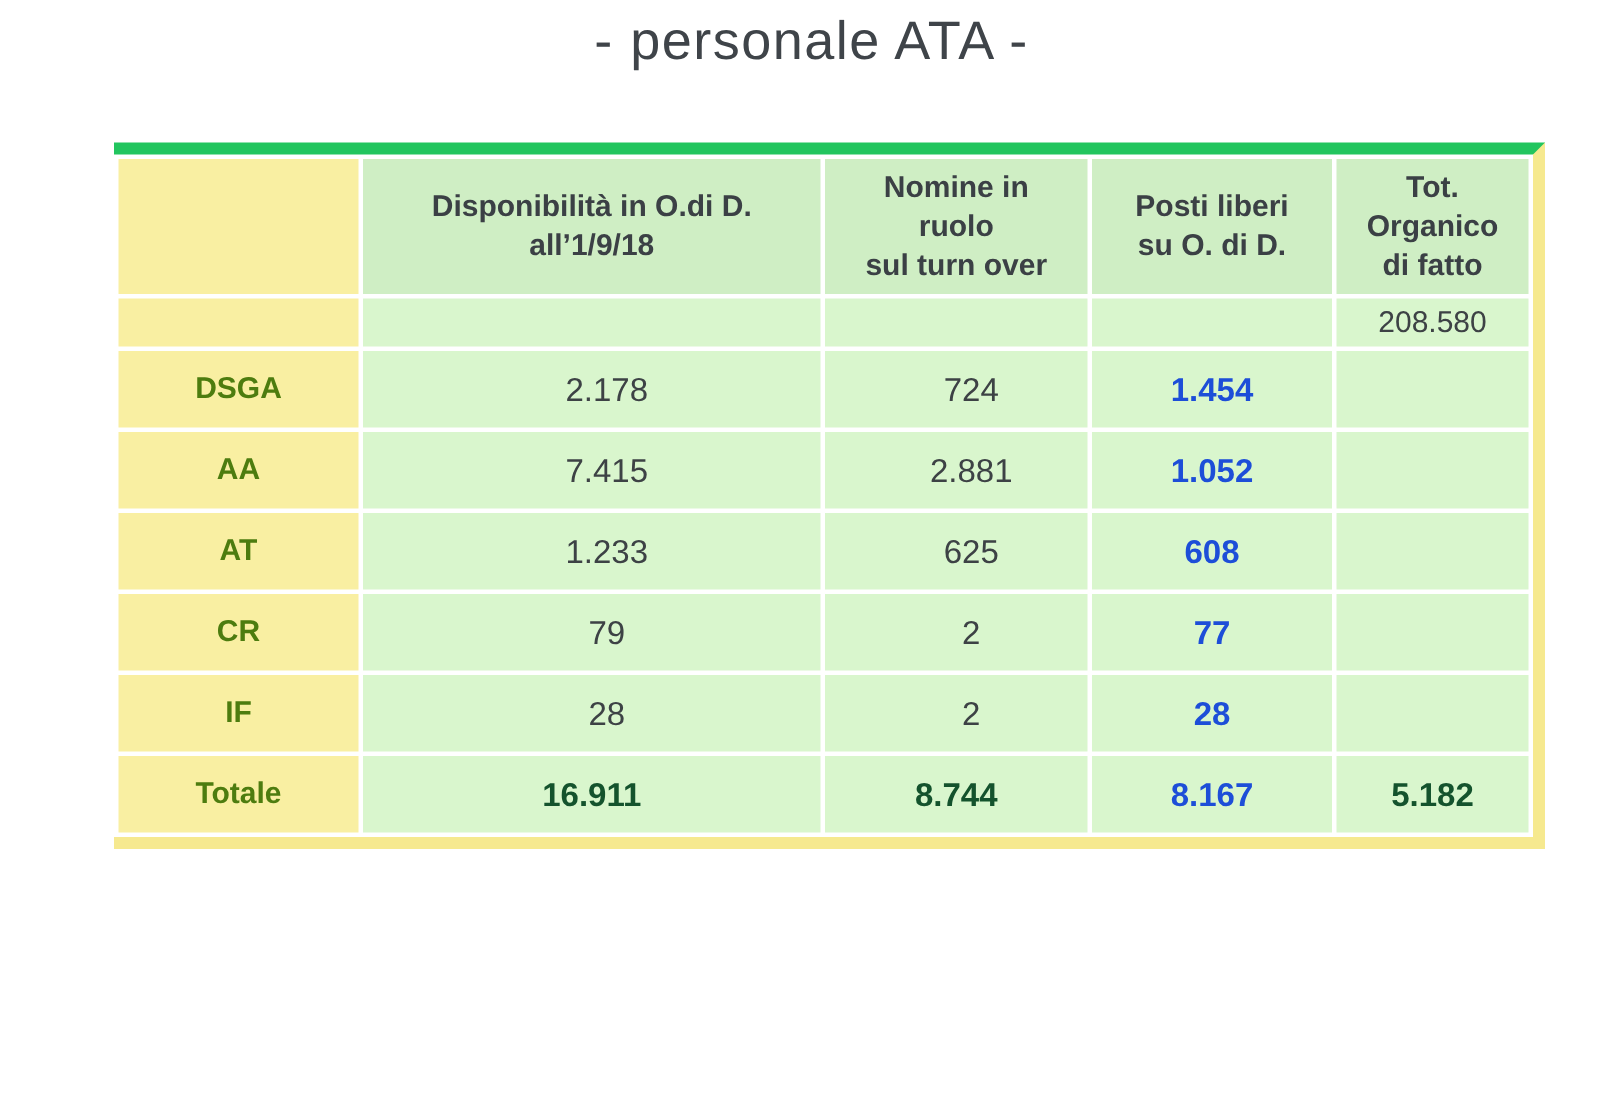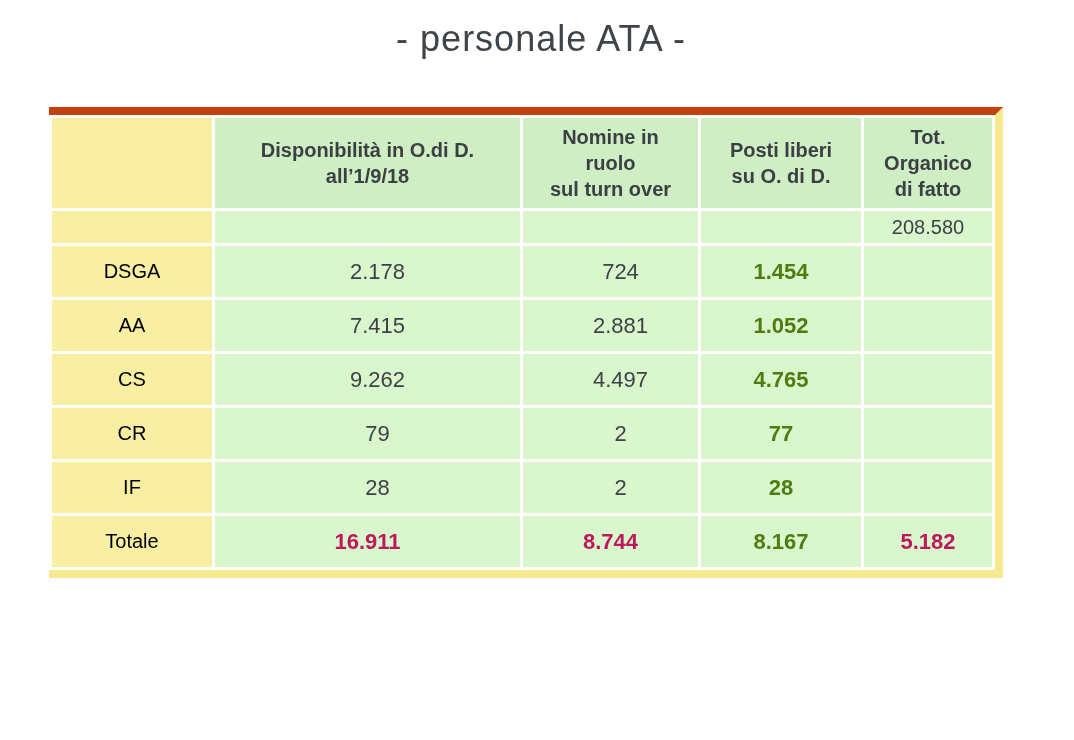--- a/index.html
+++ b/index.html
@@ -7,41 +7,40 @@
     padding: 0;
     background: #ffffff;
     font-family: "Liberation Sans", sans-serif;
   }
   .slide {
     position: relative;
     width: 1074px;
     height: 664px;
     background: #ffffff;
     overflow: hidden;
-    margin-top: 12px;
   }
   .title {
     position: absolute;
     top: 6px;
     left: 65px;
     width: 952px;
     text-align: center;
     font-size: 36px;
     letter-spacing: 1px;
     color: #3f4449;
     font-weight: 500;
   }
   table.ata {
     position: absolute;
-    left: 49px;
+    left: 76px;
     top: 95px;
     border-collapse: separate;
     border-spacing: 3px;
     background: #ffffff;
-    border-top: 8px solid #c2410c;
+    border-top: 8px solid #22c55e;
     border-right: 8px solid #f6e98f;
     border-bottom: 8px solid #f6e98f;
     table-layout: fixed;
   }
   col.c1 { width: 160px; }
   col.c2 { width: 305px; }
   col.c3 { width: 175px; }
   col.c4 { width: 160px; }
   col.c5 { width: 128px; }
 
@@ -61,37 +60,37 @@
 
   .col-header {
     font-size: 20px;
     font-weight: bold;
     color: #3b4045;
     line-height: 1.3;
     white-space: pre-line;
   }
   .row-label {
     font-size: 20px;
-    font-weight: normal;
-    color: #000000;
+    font-weight: bold;
+    color: #4d7c0f;
   }
   .val {
     font-size: 22px;
     color: #3d4245;
     padding-left: 20px;
   }
   .val-red {
     font-size: 22px;
     font-weight: bold;
-    color: #4d7c0f;
+    color: #1d4ed8;
   }
   .val-bold {
     font-size: 22px;
     font-weight: bold;
-    color: #be185d;
+    color: #14532d;
   }
   .val-sub {
     font-size: 20px;
     color: #3d4245;
   }
 </style>
 </head>
 <body>
 
 <div class="slide">
@@ -139,28 +138,28 @@
     </tr>
 
     <tr class="data-row">
       <td class="ylw row-label">AA</td>
       <td class="grn val">7.415</td>
       <td class="grn val">2.881</td>
       <td class="grn val-red">1.052</td>
       <td class="grn val"></td>
     </tr>
 
-
     <tr class="data-row">
-      <td class="ylw row-label">CS</td>
-      <td class="grn val">9.262</td>
-      <td class="grn val">4.497</td>
-      <td class="grn val-red">4.765</td>
+      <td class="ylw row-label">AT</td>
+      <td class="grn val">1.233</td>
+      <td class="grn val">625</td>
+      <td class="grn val-red">608</td>
       <td class="grn val"></td>
     </tr>
+
 
     <tr class="data-row">
       <td class="ylw row-label">CR</td>
       <td class="grn val">79</td>
       <td class="grn val">2</td>
       <td class="grn val-red">77</td>
       <td class="grn val"></td>
     </tr>
 
 

